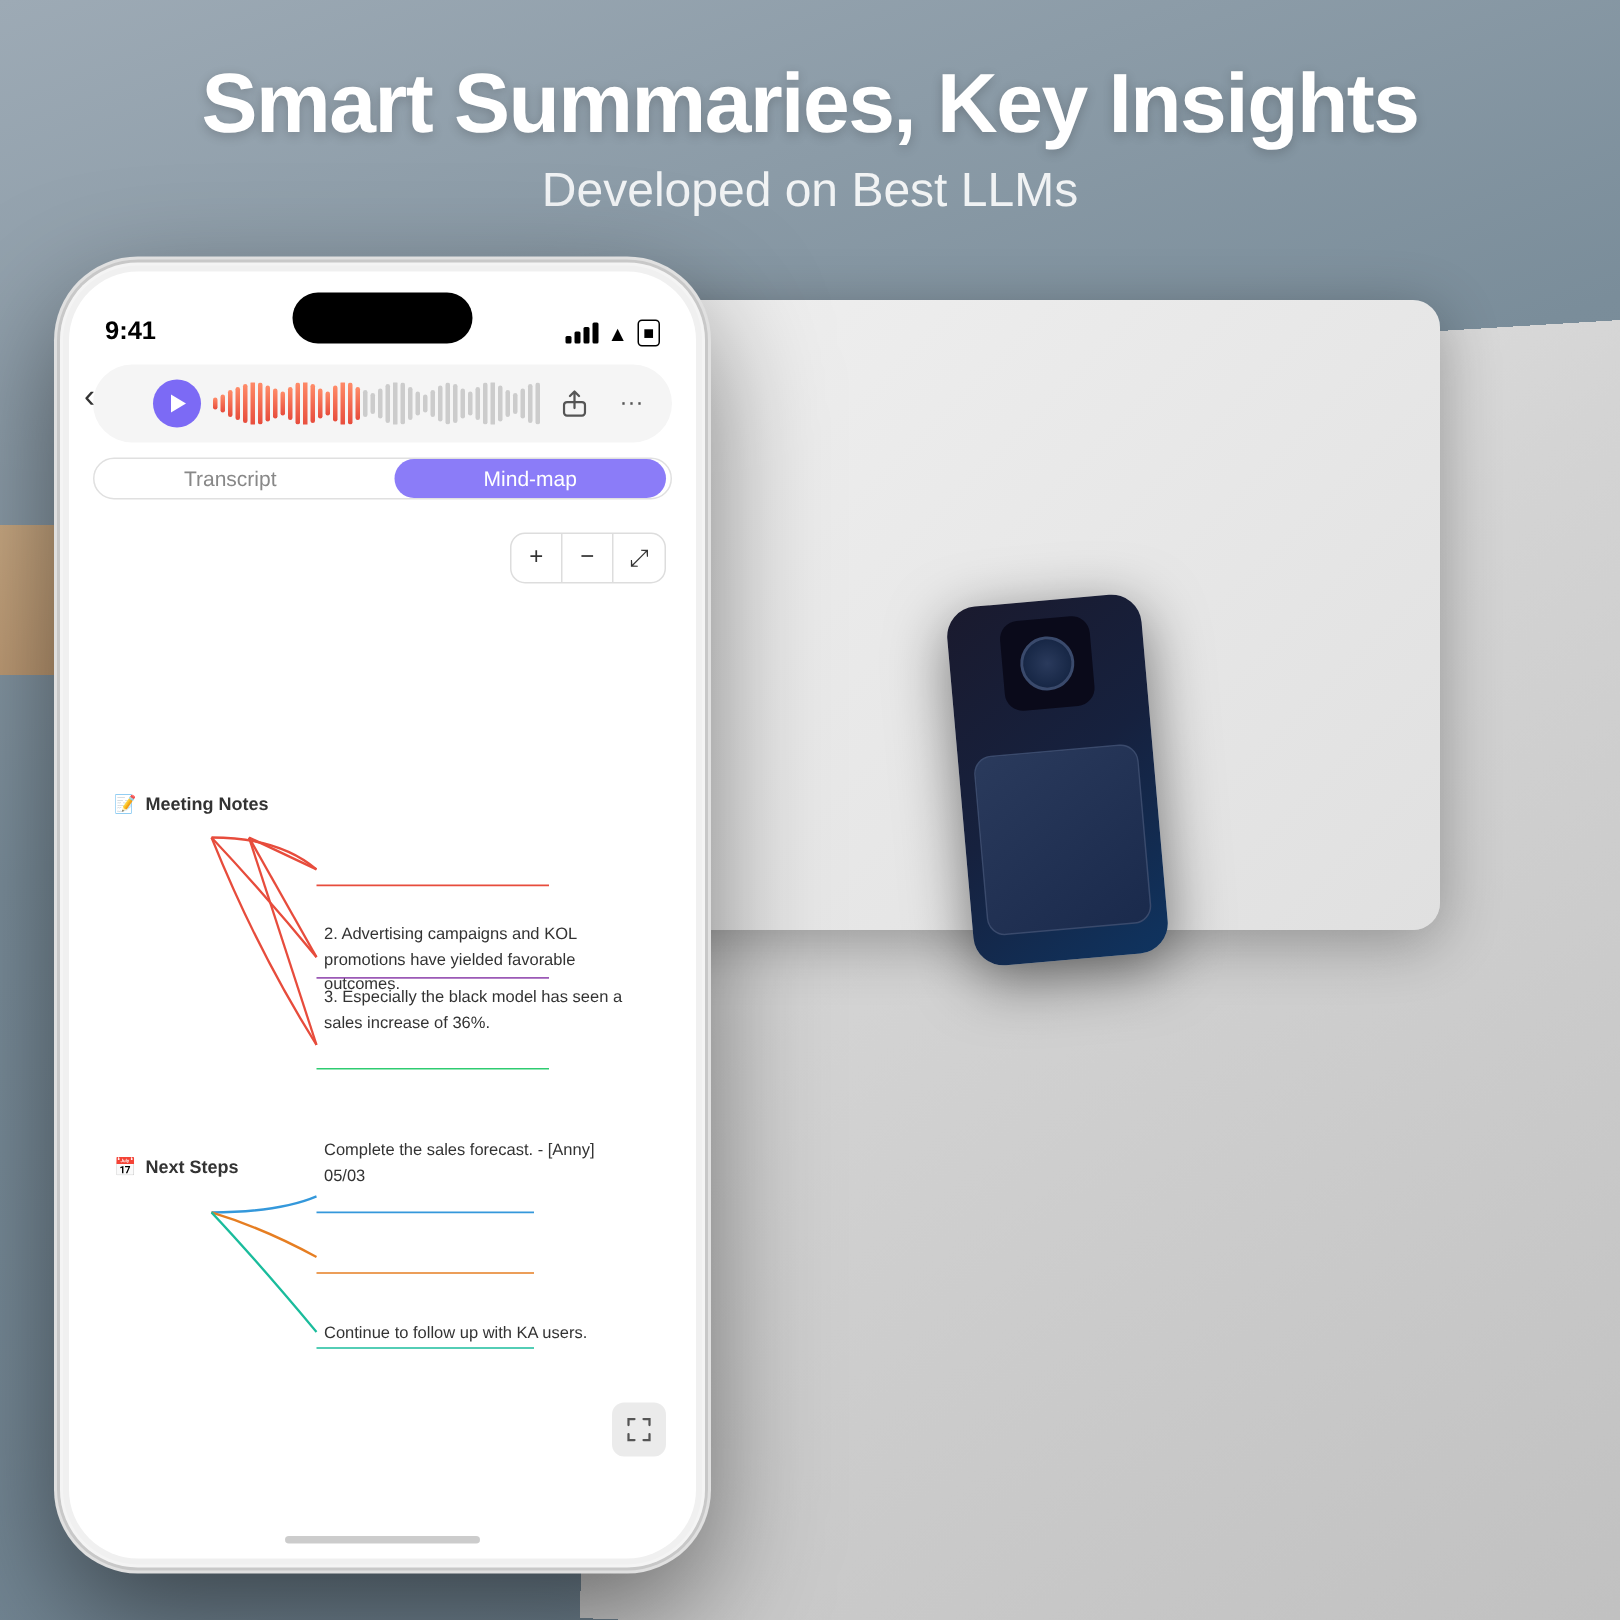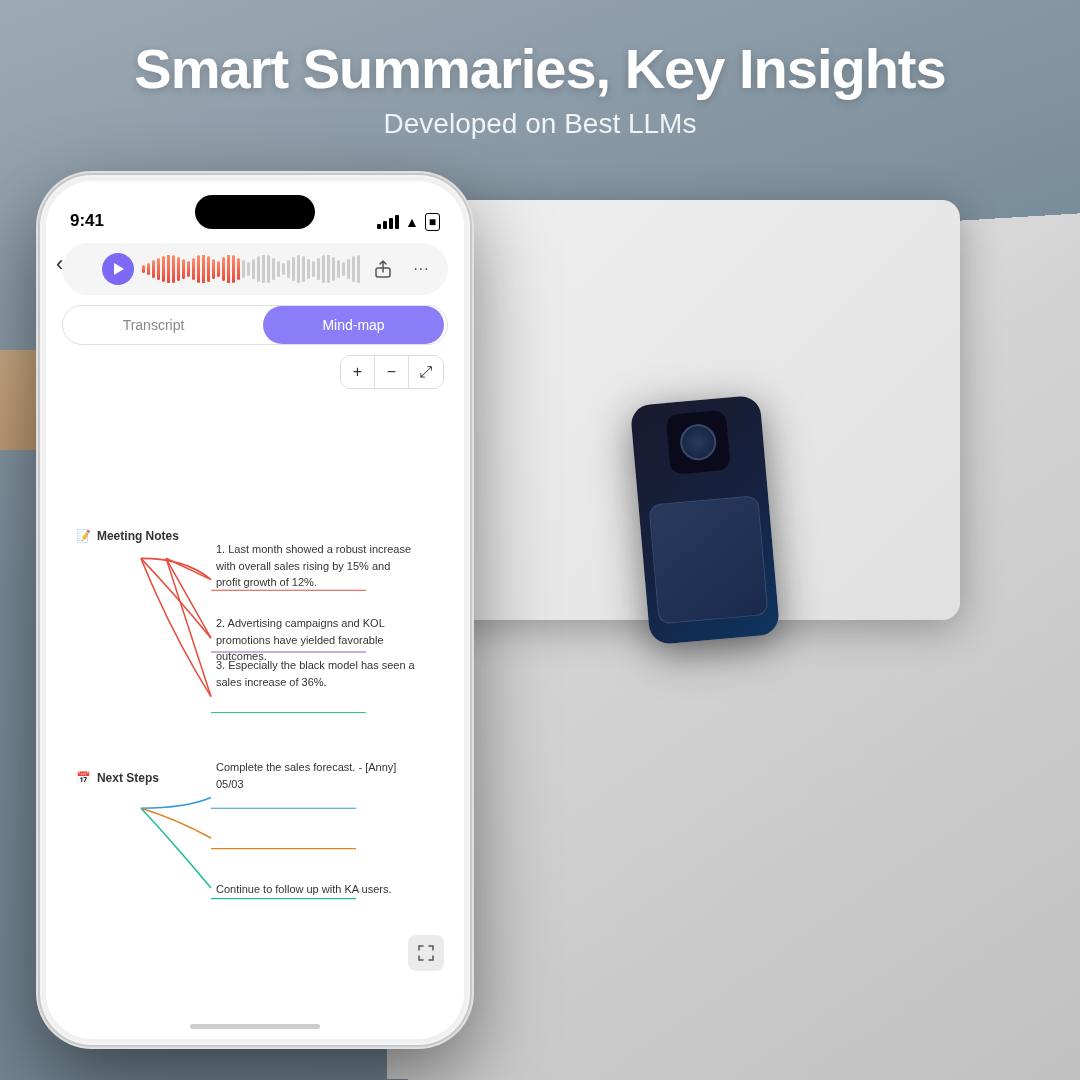--- a/index.html
+++ b/index.html
@@ -45,21 +45,21 @@
     .main-title {
       font-size: 56px;
       font-weight: 800;
       color: #ffffff;
       letter-spacing: -1px;
       line-height: 1.1;
       text-shadow: 0 2px 8px rgba(0,0,0,0.2);
     }
 
     .subtitle {
-      font-size: 28px;
+      font-size: 32px;
       font-weight: 400;
       color: rgba(255,255,255,0.88);
       margin-top: 8px;
     }
 
     
     .phone-mockup {
       position: absolute;
       left: 40px;
       top: 175px;
@@ -216,21 +216,21 @@
       color: #555;
       font-size: 16px;
     }
 
     
     .tab-bar {
       position: absolute;
       top: 124px;
       left: 16px;
       right: 16px;
-      height: 40px;
+      height: 28px;
       display: flex;
       align-items: center;
       gap: 16px;
       border: 1.5px solid #e0e0e0;
       border-radius: 22px;
       overflow: hidden;
       z-index: 22;
       background: #fff;
     }
 
@@ -579,23 +579,20 @@
         <line x1="165" y1="430" x2="310" y2="430" stroke="#3498db" stroke-width="1"></line>
         <line x1="165" y1="468" x2="310" y2="468" stroke="#e67e22" stroke-width="1"></line>
         <line x1="165" y1="515" x2="310" y2="515" stroke="#1abc9c" stroke-width="1"></line>
       </svg>
 
       <div class="node-label meeting-node">
         <span>📝</span>
         <span>Meeting Notes</span>
       </div>
 
-      <div class="mindmap-text text-block-1">
-        <span>1. Last month showed a robust increase with overall sales rising by 15% and profit growth of 12%.</span>
-      </div>
       <div class="mindmap-text text-block-2">
         <span>2. Advertising campaigns and KOL promotions have yielded favorable outcomes.</span>
       </div>
       <div class="mindmap-text text-block-3">
         <span>3. Especially the black model has seen a sales increase of 36%.</span>
       </div>
 
       <div class="node-label nextsteps-node">
         <span>📅</span>
         <span>Next Steps</span>

